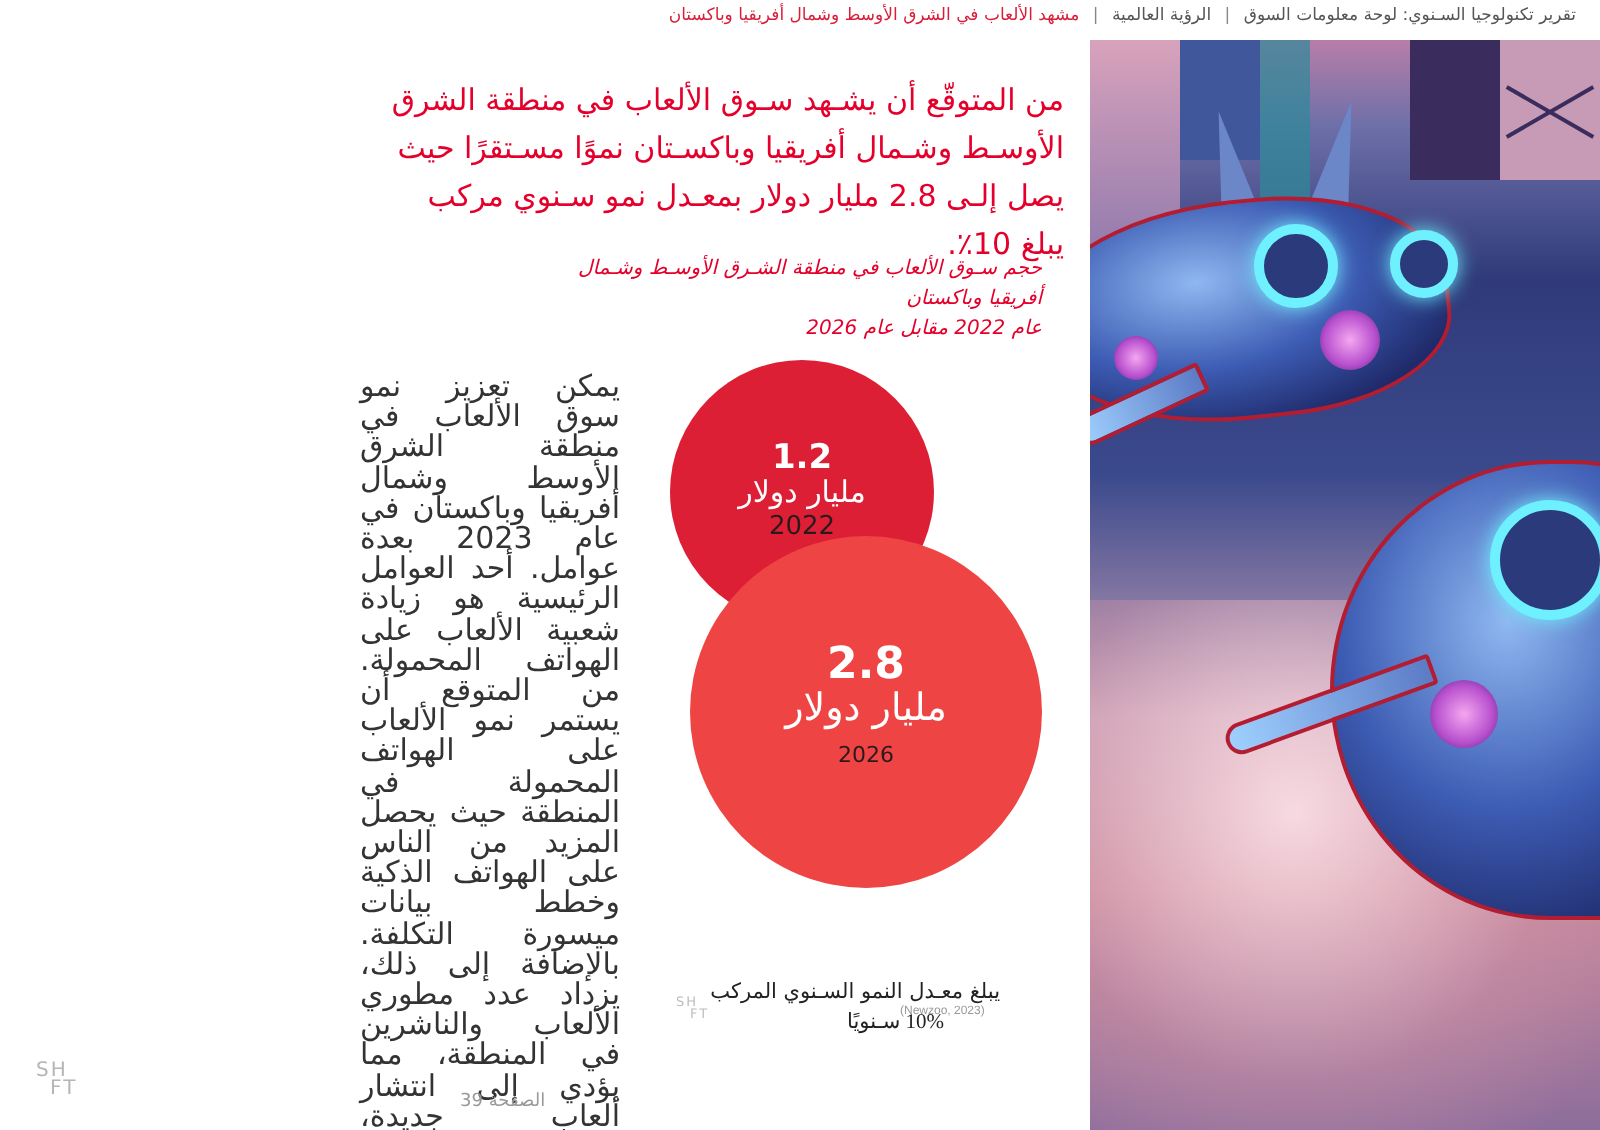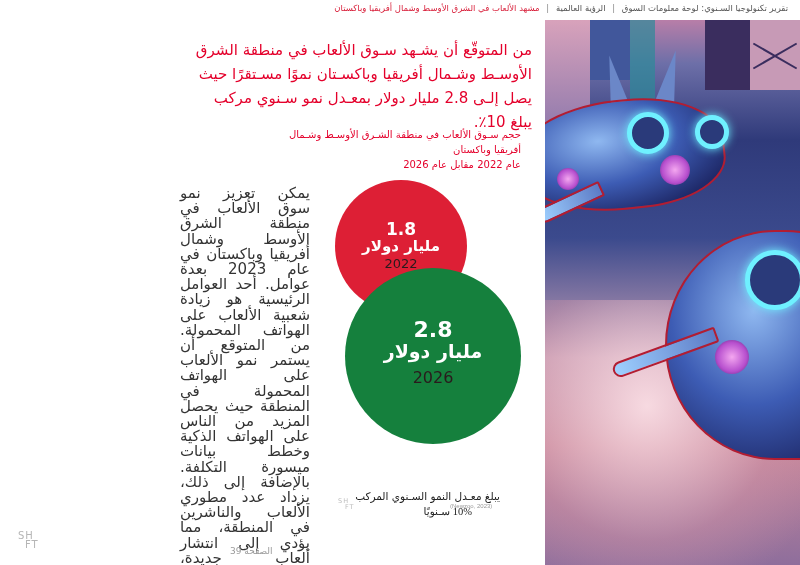--- a/index.html
+++ b/index.html
@@ -34,40 +34,40 @@
   .fin { position:absolute; width:0; height:0; border-left:10px solid transparent; border-right:10px solid transparent; border-bottom:55px solid #6b87c8; }
   .wing { position:absolute; height:16px; background: linear-gradient(90deg,#9fd0ff,#5c7bc6); border: 2px solid #b21d32; border-radius: 8px 2px 2px 8px; }
 
   .heading {
     position: absolute; top: 38px; right: 268px; width: 340px;
     direction: rtl; color: #e4002b;
     font-size: 15px; font-weight: normal; line-height: 24px;
   }
   .subheading {
     position: absolute; top: 127px; right: 279px; width: 260px;
-    direction: rtl; text-align: right; color: #e4002b; font-size: 10px; line-height: 15px;
+    direction: rtl; text-align: right; color: #e4002b; font-size: 10px; line-height: 15px; font-style: italic;
   }
   .body-text {
     position: absolute; top: 186px; left: 180px; width: 130px;
     direction: rtl; text-align: justify; text-align-last: right;
     font-size: 15px; line-height: 15.2px; color: #333;
   }
 
   .circle { position: absolute; border-radius: 50%; display:flex; flex-direction: column; align-items:center; justify-content:center; direction: rtl; text-align:center; }
   .c2022 { left: 335px; top: 180px; width: 132px; height: 132px; background: #dd1f35; }
-  .c2026 { left: 345px; top: 268px; width: 176px; height: 176px; background: #15803d; }
+  .c2026 { left: 345px; top: 268px; width: 176px; height: 176px; background: #ef4444; }
   .circle .value { color:#fff; font-weight:bold; line-height: 1; }
-  .circle .unit { color:#fff; font-weight:bold; line-height: 1.1; }
+  .circle .unit { color:#fff; font-weight:normal; line-height: 1.1; }
   .circle .year { color:#2a1a1d; line-height: 1.3; }
   .c2022 .value { font-size: 17px; margin-top: 2px; }
   .c2022 .unit { font-size: 15px; }
   .c2022 .year { font-size: 13px; margin-top: 2px; }
   .c2026 .value { font-size: 22px; margin-top: -4px; }
   .c2026 .unit { font-size: 19px; }
-  .c2026 .year { font-size: 16px; margin-top: 6px; }
+  .c2026 .year { font-size: 11px; margin-top: 6px; }
 
   .cagr {
     position: absolute; top: 452px; right: 300px; width: 170px;
     direction: rtl; text-align: right; font-size: 10.5px; line-height: 16px; color: #222; margin-top: 36px;
   }
   .cagr .l2 { padding-right: 28px; display:block;font-family:Liberation Serif, serif; }
   .source { position:absolute; top: 503px; left: 450px; font-size: 6px; color:#999; font-family: "Liberation Sans", sans-serif; }
 
   .logo { position:absolute; font-family: "DejaVu Sans", sans-serif; font-weight: normal; color:#bdbdbd; letter-spacing: 1px; line-height: 0.9; }
   .logo .b { display:block; padding-left: 7px; }
@@ -113,21 +113,21 @@
 <div class="heading">من المتوقّع أن يشـهد سـوق الألعاب في منطقة الشرق الأوسـط وشـمال أفريقيا وباكسـتان نموًا مسـتقرًا حيث يصل إلـى 2.8 مليار دولار بمعـدل نمو سـنوي مركب يبلغ 10٪.</div>
 
 <div class="subheading">
   <div>حجم سـوق الألعاب في منطقة الشـرق الأوسـط وشـمال أفريقيا وباكستان</div>
   <div>عام 2022 مقابل عام 2026</div>
 </div>
 
 <div class="body-text">يمكن تعزيز نمو سوق الألعاب في منطقة الشرق الأوسط وشمال أفريقيا وباكستان في عام 2023 بعدة عوامل. أحد العوامل الرئيسية هو زيادة شعبية الألعاب على الهواتف المحمولة. من المتوقع أن يستمر نمو الألعاب على الهواتف المحمولة في المنطقة حيث يحصل المزيد من الناس على الهواتف الذكية وخطط بيانات ميسورة التكلفة. بالإضافة إلى ذلك، يزداد عدد مطوري الألعاب والناشرين في المنطقة، مما يؤدي إلى انتشار ألعاب جديدة، وبالتالي يستقطب المزيد من اللاعبين إلى السوق. لعبت الرياضات الإلكترونية (ESPORTS) أيضًا دورًا كبيرًا في نمو صناعة الألعاب في المنطقة. لقد أصبحت الرياضات الإلكترونية ظاهرة عالمية، وشهدت المنطقة زيادة في بطولات وفعاليات الرياضات الإلكترونية، مما جذب عددًا متزايدًا من المشجعين واللاعبين.</div>
 
 <div class="circle c2022">
-  <span class="value">1.8</span>
+  <span class="value">1.2</span>
   <span class="unit">مليار دولار</span>
   <span class="year">2022</span>
 </div>
 
 <div class="circle c2026">
   <span class="value">2.8</span>
   <span class="unit">مليار دولار</span>
   <span class="year">2026</span>
 </div>
 

